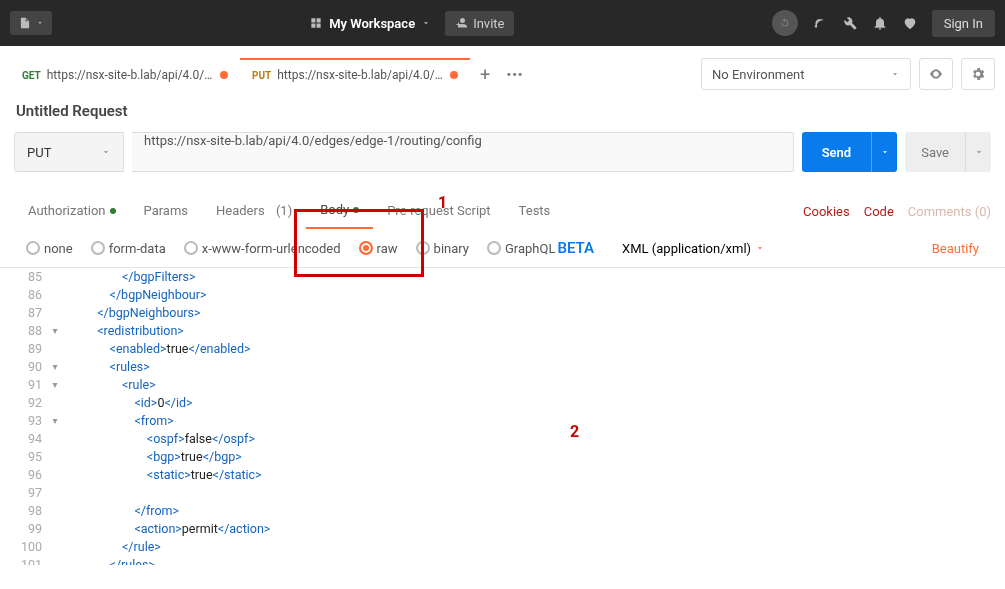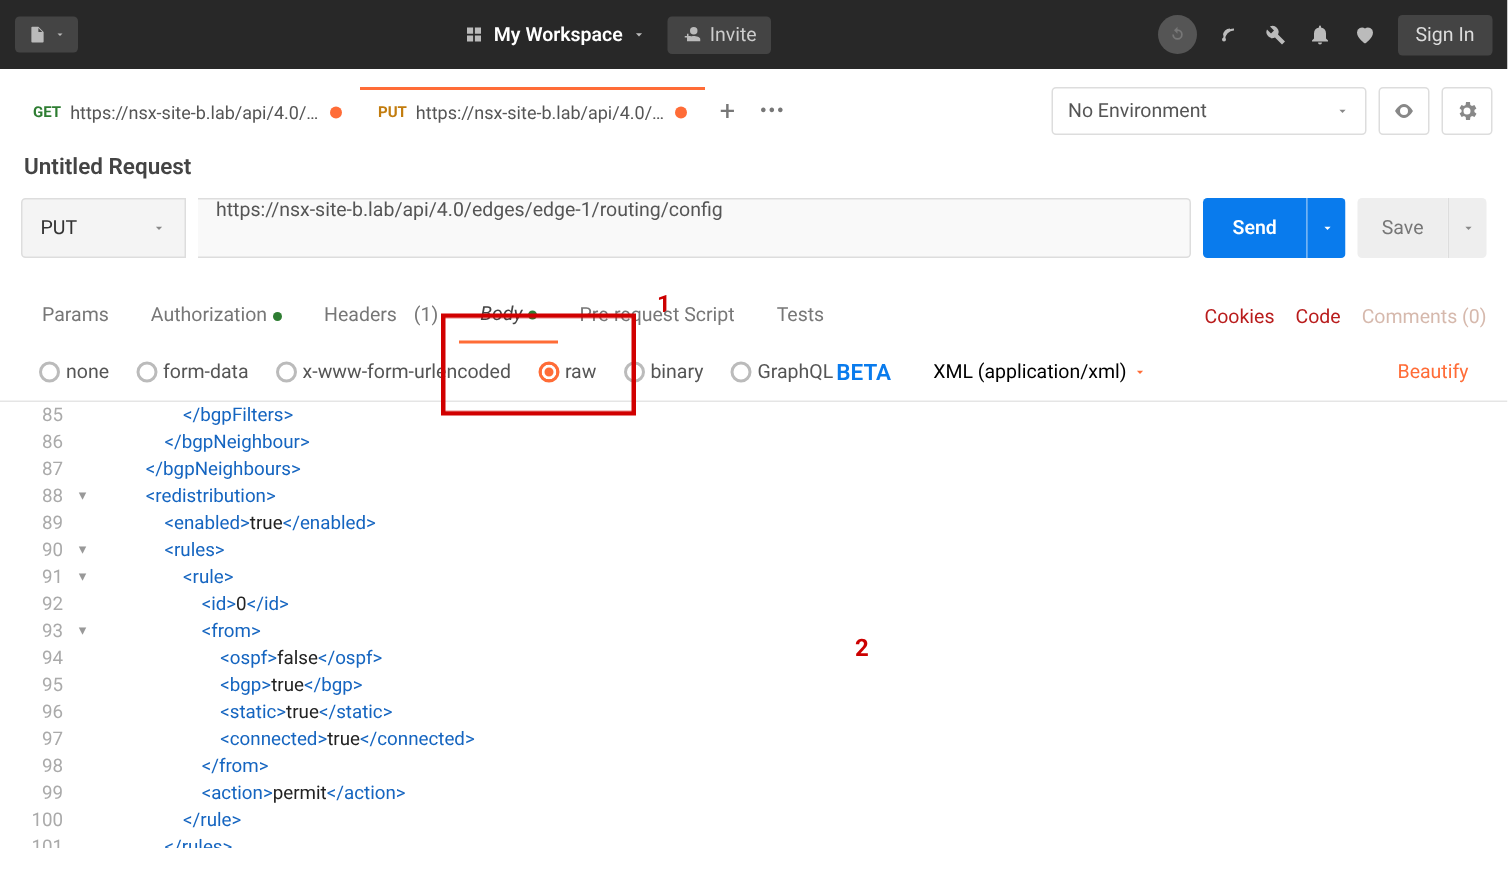--- a/index.html
+++ b/index.html
@@ -39,21 +39,21 @@
   .send-drop { background:#097BED; width:26px; display:flex; align-items:center; justify-content:center; border-left:1px solid rgba(255,255,255,.3); border-radius:0 3px 3px 0; cursor:pointer;}
   .save-grp { display:flex; }
   .save-btn { background:#eee; color:#777; padding:0 16px; display:flex; align-items:center; border-radius:3px 0 0 3px; cursor:pointer;}
   .save-drop { background:#eee; width:26px; display:flex; align-items:center; justify-content:center; border-left:1px solid #ddd; border-radius:0 3px 3px 0; cursor:pointer; color:#888;}
 
   .anno1 { color:#c00; font-weight:700; font-size:16px; position:absolute; left:438px; top:193px; }
   .anno2 { color:#c00; font-weight:700; font-size:16px; position:absolute; left:570px; top:422px; }
 
   .reqtabs { display:flex; align-items:center; padding: 22px 14px 0 14px; font-size:13px; color:#777; position:relative;}
   .reqtabs .rtab { padding:8px 14px 10px 14px; cursor:pointer; display:flex; align-items:center; gap:4px; }
-  .reqtabs .rtab.active { color:#444; border-bottom:2px solid #ff6c37;font-style:italic; }
+  .reqtabs .rtab.active { color:#444; border-bottom:2px solid #ff6c37; }
   .rtab .sdot { width:6px; height:6px; border-radius:50%; background:#2e7d32; display:inline-block;}
   .reqtabs .right-links { margin-left:auto; display:flex; gap:14px; align-items:center;}
   .reqtabs .right-links .lnk { color:#b91c1c; cursor:pointer; }
   .reqtabs .right-links .lnk.muted { color:#d6b9ad; }
 
   .redbox { position:absolute; border:3px solid #d10000; left:294px; top:209px; width:130px; height:68px; pointer-events:none;}
 
   .bodytypes { display:flex; align-items:center; gap:18px; padding: 10px 26px; color:#555; font-size:13px; }
   .radio { width:14px; height:14px; border-radius:50%; border:2px solid #bbb; display:inline-block; vertical-align:middle; margin-right:4px;}
   .radio.sel { border-color:#ff6c37; background:#ff6c37; box-shadow: inset 0 0 0 2px #fff;}
@@ -189,25 +189,25 @@
           <path fill="#888" d="M7 10l5 5 5-5z"></path>
         </svg>
       </div>
   </div>
 </div>
 
 <span class="anno1">1</span>
 
 <div class="reqtabs">
   <div class="rtab">
-      <span>Params</span>
-    </div>
-  <div class="rtab">
       <span>Authorization</span>
       <span class="sdot"></span>
+    </div>
+  <div class="rtab">
+      <span>Params</span>
     </div>
   <div class="rtab"><span>Headers</span>&nbsp;<span>(1)</span></div>
   <div class="rtab active">
       <span>Body</span>
       <span class="sdot"></span>
     </div>
   <div class="rtab">
       <span>Pre-request Script</span>
     </div>
   <div class="rtab">
@@ -312,21 +312,20 @@
       <div class="code">&nbsp;&nbsp;&nbsp;&nbsp;&nbsp;&nbsp;&nbsp;&nbsp;&nbsp;&nbsp;&nbsp;&nbsp;&nbsp;&nbsp;&nbsp;&nbsp;&nbsp;&nbsp;&nbsp;&nbsp;&nbsp;&nbsp;&nbsp;&nbsp;&nbsp;&nbsp;&nbsp;&nbsp;<span class="tag">&lt;bgp&gt;</span><span class="txt">true</span><span class="tag">&lt;/bgp&gt;</span></div>
     </div>
     <div class="line">
       <div class="gutter">96</div>
       <div class="fold"></div>
       <div class="code">&nbsp;&nbsp;&nbsp;&nbsp;&nbsp;&nbsp;&nbsp;&nbsp;&nbsp;&nbsp;&nbsp;&nbsp;&nbsp;&nbsp;&nbsp;&nbsp;&nbsp;&nbsp;&nbsp;&nbsp;&nbsp;&nbsp;&nbsp;&nbsp;&nbsp;&nbsp;&nbsp;&nbsp;<span class="tag">&lt;static&gt;</span><span class="txt">true</span><span class="tag">&lt;/static&gt;</span></div>
     </div>
     <div class="line">
       <div class="gutter">97</div>
       <div class="fold"></div>
-      <div class="code">&nbsp;&nbsp;&nbsp;&nbsp;&nbsp;&nbsp;&nbsp;&nbsp;&nbsp;&nbsp;&nbsp;&nbsp;&nbsp;&nbsp;&nbsp;&nbsp;&nbsp;&nbsp;&nbsp;&nbsp;&nbsp;&nbsp;&nbsp;&nbsp;&nbsp;&nbsp;&nbsp;&nbsp;<span class="tag">&lt;connected&gt;</span><span class="txt">true</span><span class="tag">&lt;/connected&gt;</span></div>
     </div>
     <div class="line">
       <div class="gutter">98</div>
       <div class="fold"></div>
       <div class="code">&nbsp;&nbsp;&nbsp;&nbsp;&nbsp;&nbsp;&nbsp;&nbsp;&nbsp;&nbsp;&nbsp;&nbsp;&nbsp;&nbsp;&nbsp;&nbsp;&nbsp;&nbsp;&nbsp;&nbsp;&nbsp;&nbsp;&nbsp;&nbsp;<span class="tag">&lt;/from&gt;</span></div>
     </div>
     <div class="line">
       <div class="gutter">99</div>
       <div class="fold"></div>
       <div class="code">&nbsp;&nbsp;&nbsp;&nbsp;&nbsp;&nbsp;&nbsp;&nbsp;&nbsp;&nbsp;&nbsp;&nbsp;&nbsp;&nbsp;&nbsp;&nbsp;&nbsp;&nbsp;&nbsp;&nbsp;&nbsp;&nbsp;&nbsp;&nbsp;<span class="tag">&lt;action&gt;</span><span class="txt">permit</span><span class="tag">&lt;/action&gt;</span></div>

